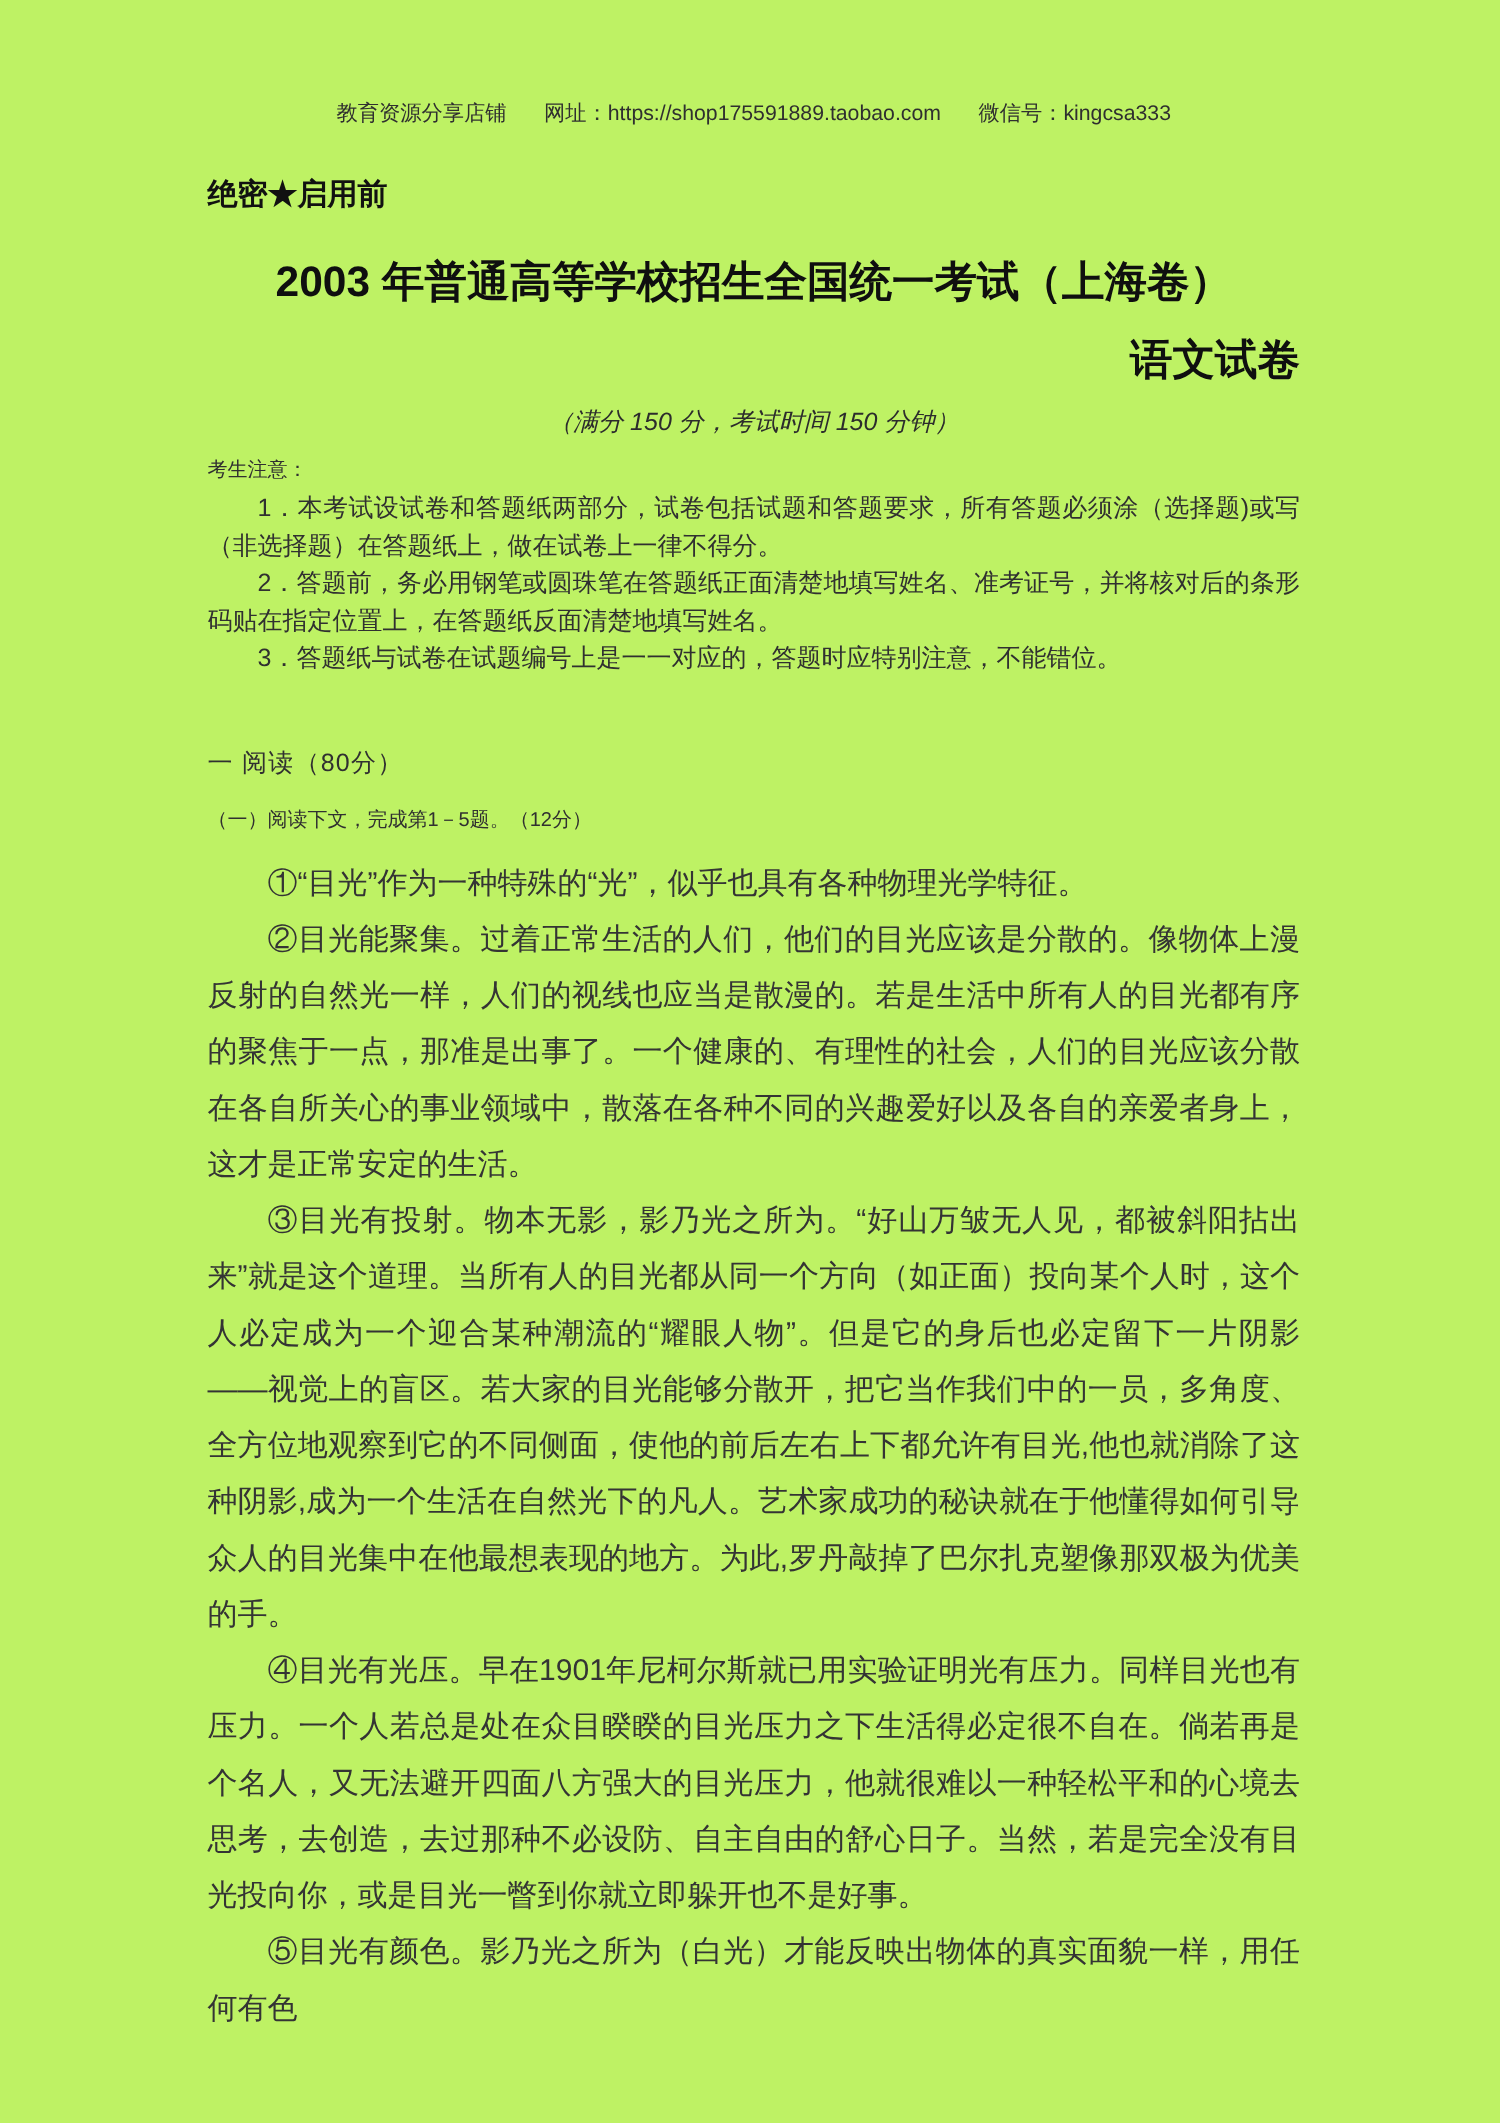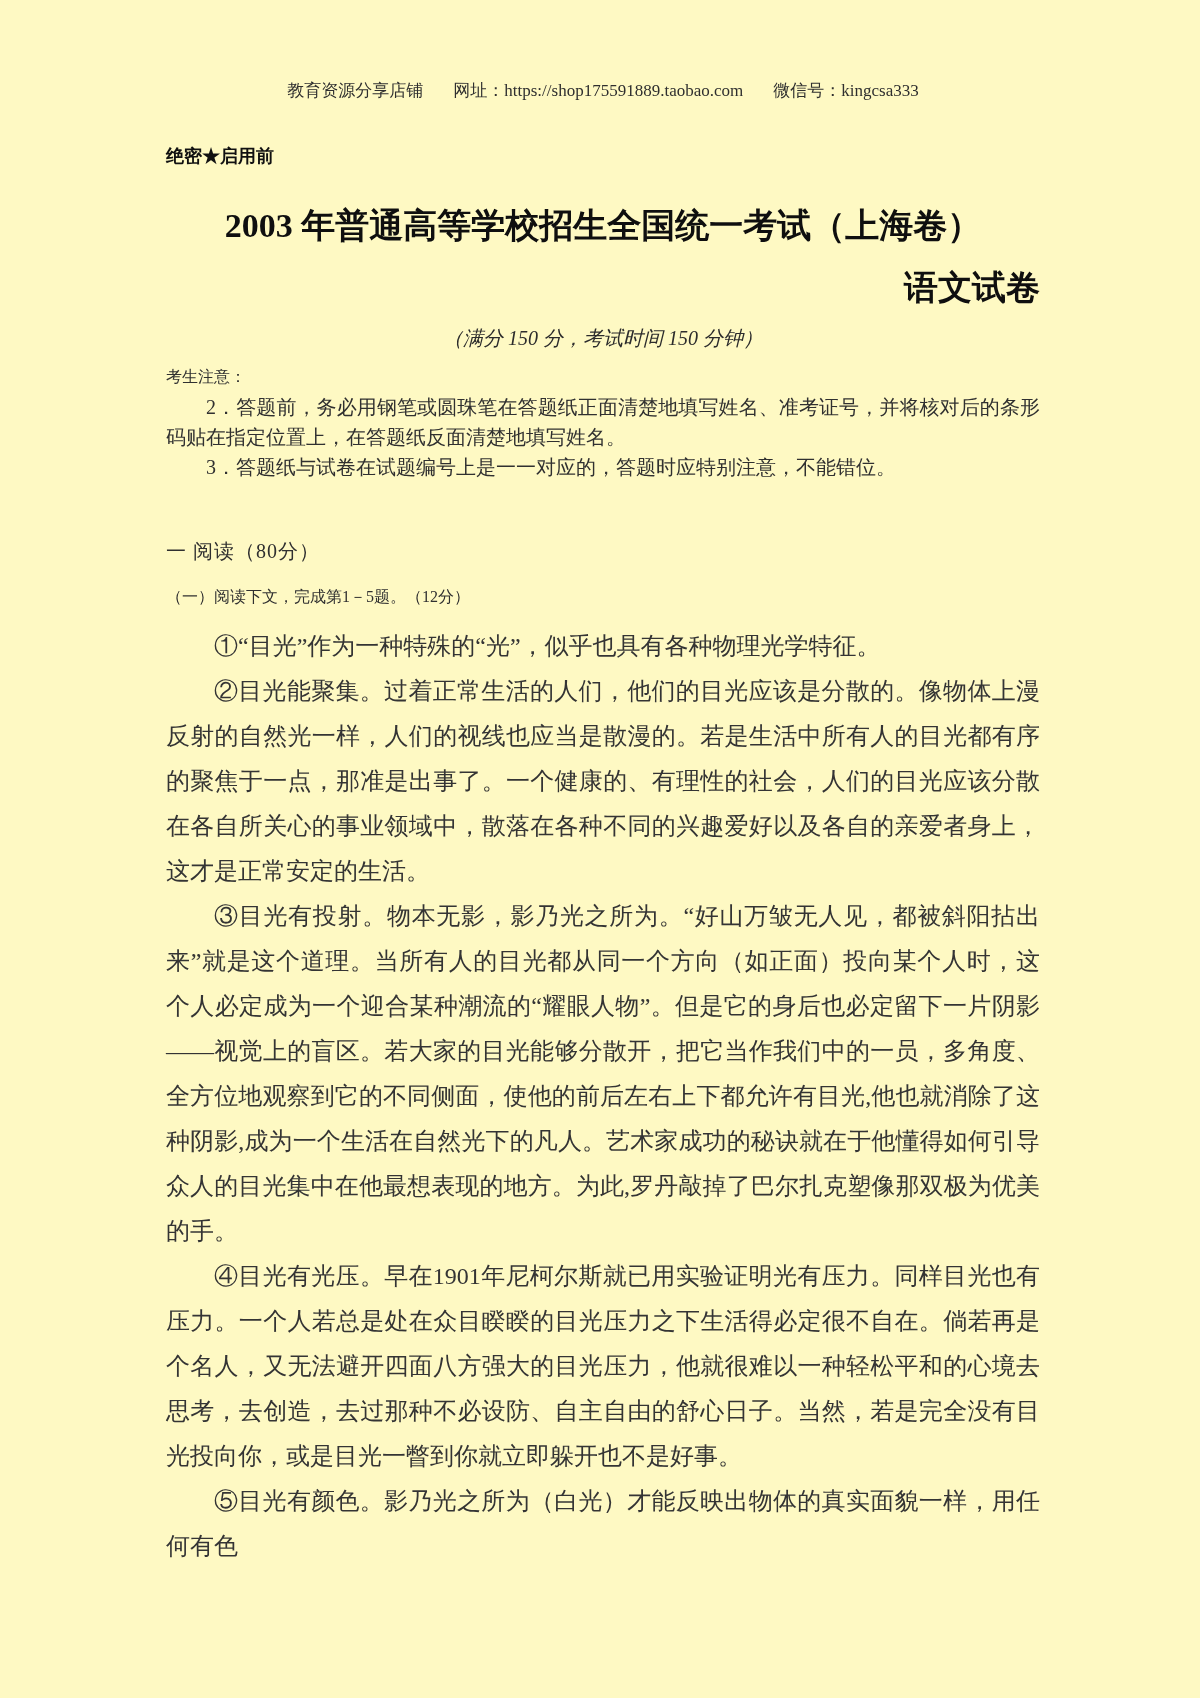--- a/index.html
+++ b/index.html
@@ -5,39 +5,39 @@
   html, body {
     margin: 0;
     padding: 0;
     background: #ffffff;
   }
   .page {
     position: relative;
     width: 1200px;
     height: 1698px;
     margin: 0 auto;
-    background: #fef9c3;
-    font-family: Liberation Serif, serif;
+    background: #bef264;
+    font-family: Liberation Sans, sans-serif;
     color: #303030;
     overflow: hidden;
     box-sizing: border-box;
     padding: 80px 160px 0 166px;
   }
   .watermark-header {
     display: flex;
     justify-content: center;
     gap: 30px;
     font-size: 17px;
     line-height: 22px;
     color: #2f2f2f;
     white-space: nowrap;
   }
   .classification {
     margin-top: 38px;
-    font-size: 18px;
+    font-size: 24px;
     font-weight: bold;
     color: #111111;
     line-height: 32px;
   }
   .exam-title {
     margin-top: 30px;
     text-align: center;
     font-size: 34px;
     font-weight: bold;
     color: #0f0f0f;
@@ -108,20 +108,21 @@
   <div class="classification">绝密★启用前</div>
 
   <div class="exam-title">2003 年普通高等学校招生全国统一考试（上海卷）</div>
 
   <div class="exam-subtitle">语文试卷</div>
 
   <div class="exam-meta">（满分 150 分，考试时间 150 分钟）</div>
 
   <div class="notice-heading">考生注意：</div>
 
+  <p class="notice-item">1．本考试设试卷和答题纸两部分，试卷包括试题和答题要求，所有答题必须涂（选择题)或写（非选择题）在答题纸上，做在试卷上一律不得分。</p>
   <p class="notice-item">2．答题前，务必用钢笔或圆珠笔在答题纸正面清楚地填写姓名、准考证号，并将核对后的条形码贴在指定位置上，在答题纸反面清楚地填写姓名。</p>
   <p class="notice-item">3．答题纸与试卷在试题编号上是一一对应的，答题时应特别注意，不能错位。</p>
 
   <div class="section-heading">一  阅读（80分）</div>
 
   <div class="subsection-heading">（一）阅读下文，完成第1－5题。（12分）</div>
 
   <div class="passage">
     <p class="passage-paragraph">①“目光”作为一种特殊的“光”，似乎也具有各种物理光学特征。</p>
     <p class="passage-paragraph">②目光能聚集。过着正常生活的人们，他们的目光应该是分散的。像物体上漫反射的自然光一样，人们的视线也应当是散漫的。若是生活中所有人的目光都有序的聚焦于一点，那准是出事了。一个健康的、有理性的社会，人们的目光应该分散在各自所关心的事业领域中，散落在各种不同的兴趣爱好以及各自的亲爱者身上，这才是正常安定的生活。</p>

